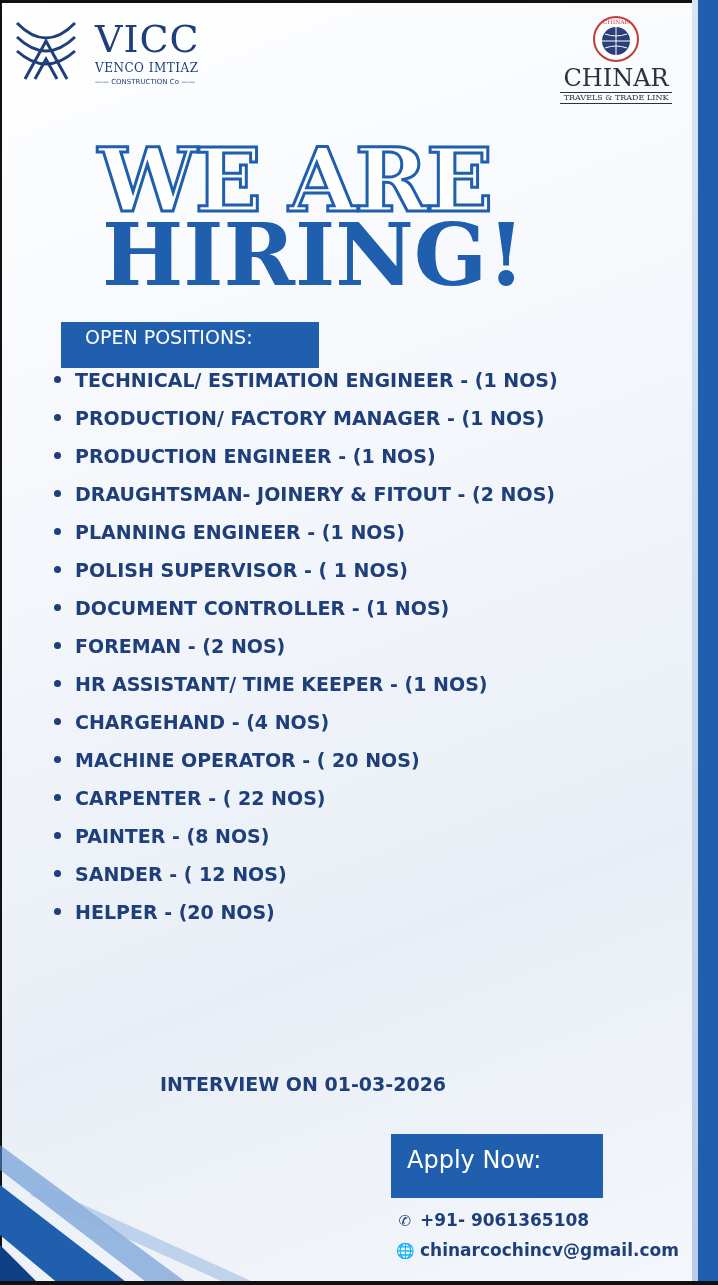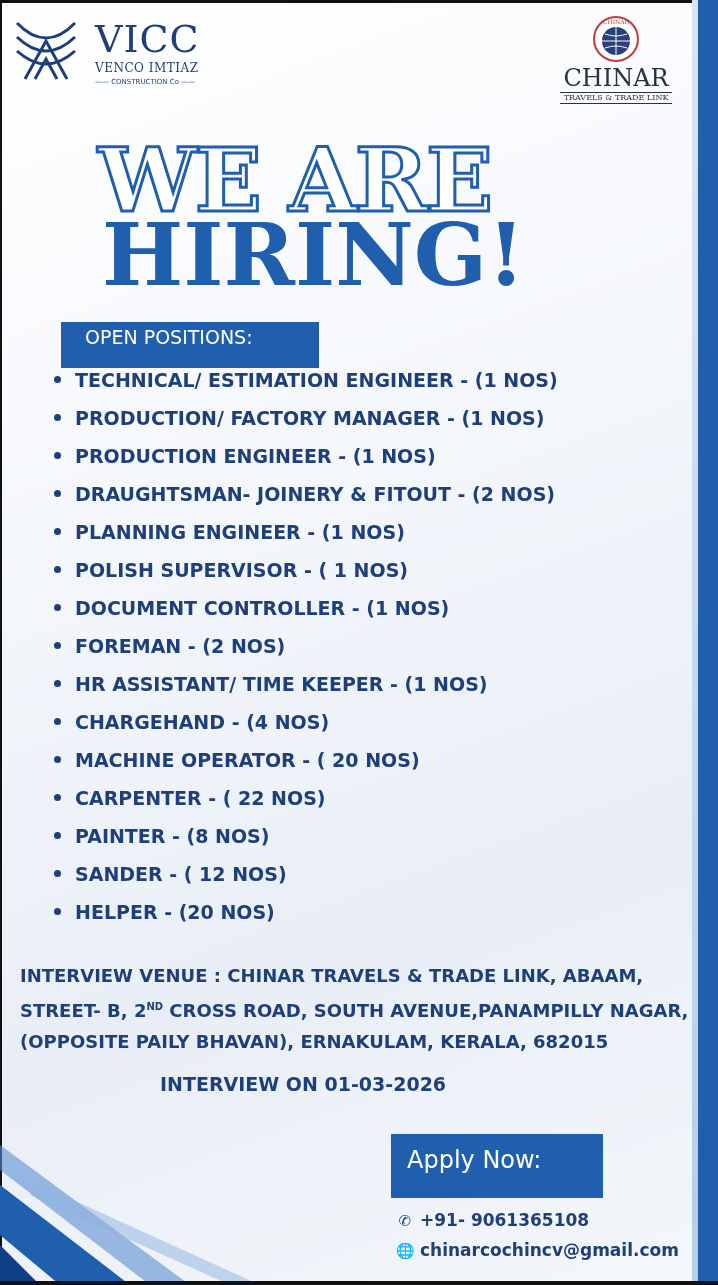--- a/index.html
+++ b/index.html
@@ -89,25 +89,20 @@
     <li><span class="bullet"></span><span>FOREMAN - (2 NOS)</span></li>
     <li><span class="bullet"></span><span>HR ASSISTANT/ TIME KEEPER - (1 NOS)</span></li>
     <li><span class="bullet"></span><span>CHARGEHAND - (4 NOS)</span></li>
     <li><span class="bullet"></span><span>MACHINE OPERATOR - ( 20 NOS)</span></li>
     <li><span class="bullet"></span><span>CARPENTER -  ( 22 NOS)</span></li>
     <li><span class="bullet"></span><span>PAINTER - (8 NOS)</span></li>
     <li><span class="bullet"></span><span>SANDER - ( 12 NOS)</span></li>
     <li><span class="bullet"></span><span>HELPER - (20 NOS)</span></li>
   </ul>
 
-  <div class="venue">
-    <div>INTERVIEW VENUE : CHINAR TRAVELS &amp; TRADE LINK, ABAAM,</div>
-    <div><span>STREET- B, 2</span><sup>ND</sup><span> CROSS ROAD, SOUTH AVENUE,PANAMPILLY NAGAR,</span></div>
-    <div>(OPPOSITE PAILY BHAVAN), ERNAKULAM, KERALA, 682015</div>
-  </div>
 
   <div class="interview-date">INTERVIEW ON 01-03-2026</div>
 
   <div class="apply-btn">Apply Now:</div>
 
   <div class="contact" style="top:1210px;">
     <span class="ic">✆</span><span>+91- 9061365108</span>
   </div>
   <div class="contact" style="top:1240px;">
     <span class="ic">🌐</span><span>chinarcochincv@gmail.com</span>

